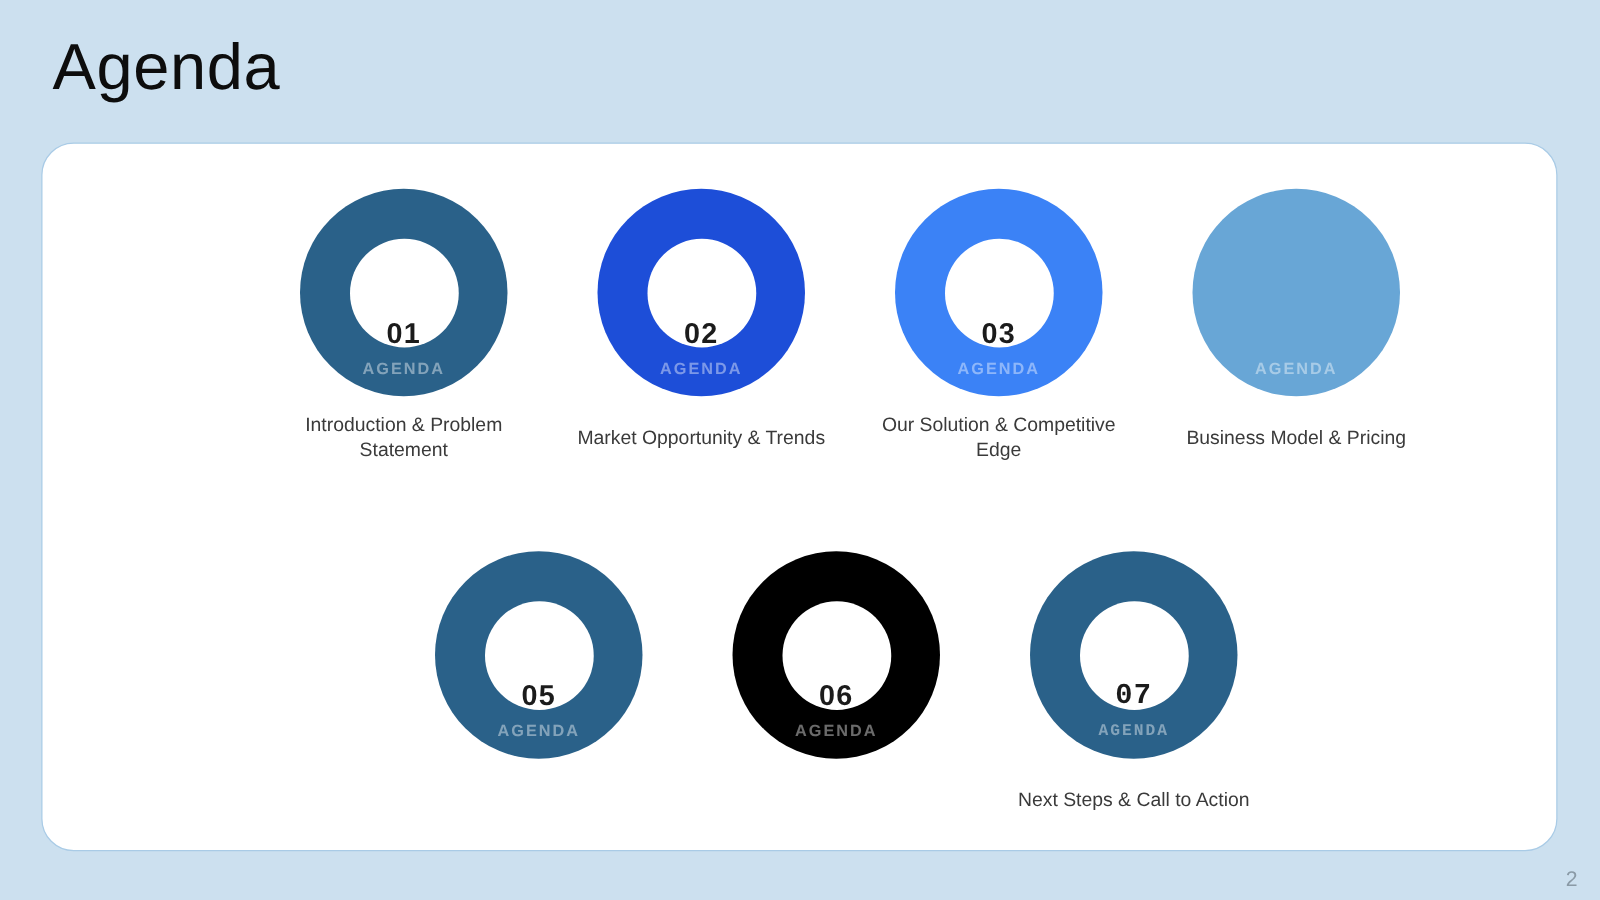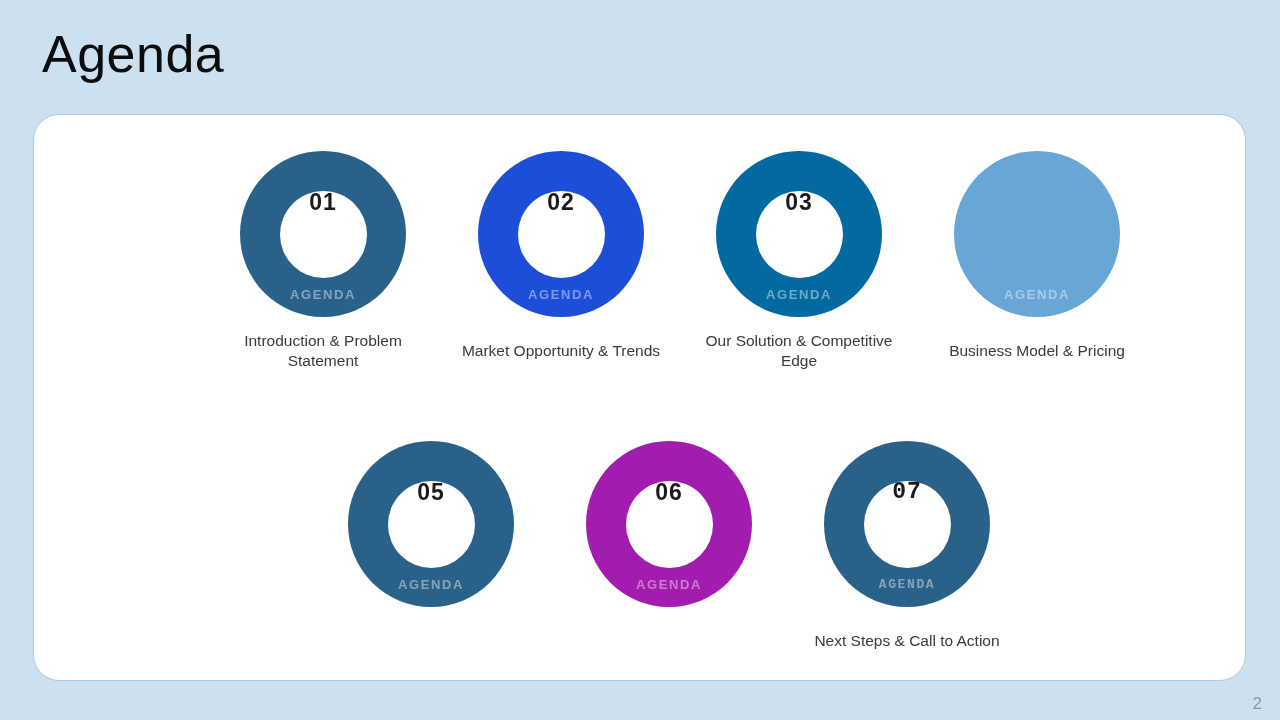--- a/index.html
+++ b/index.html
@@ -78,21 +78,21 @@
     display: flex;
     align-items: center;
     justify-content: center;
   }
   .donut-inner {
     width: 87px;
     height: 87px;
     border-radius: 50%;
     background: #ffffff;
     display: flex;
-    align-items: flex-start;
+    align-items: flex-end;
     justify-content: center;
   }
   .donut-number {
     font-size: 23px;
     font-weight: bold;
     color: #1b1b1b;
     letter-spacing: 1px;
     line-height: 1;
   }
   .donut-watermark {
@@ -156,21 +156,21 @@
       <div class="donut" style="background: #1d4ed8;">
         <div class="donut-inner">
           <span class="donut-number">02</span>
         </div>
         <div class="donut-watermark">AGENDA</div>
       </div>
       <div class="caption">Market Opportunity &amp; Trends</div>
     </div>
 
     <div class="agenda-item">
-      <div class="donut" style="background: #0369a1;">
+      <div class="donut" style="background: #3b82f6;">
         <div class="donut-inner">
           <span class="donut-number">03</span>
         </div>
         <div class="donut-watermark">AGENDA</div>
       </div>
       <div class="caption">Our Solution &amp; Competitive Edge</div>
     </div>
 
     <div class="agenda-item">
       <div class="donut" style="background: rgb(104, 166, 214);">
@@ -184,21 +184,21 @@
     <div class="agenda-item">
       <div class="donut" style="background: rgb(42, 97, 137);">
         <div class="donut-inner">
           <span class="donut-number">05</span>
         </div>
         <div class="donut-watermark">AGENDA</div>
       </div>
     </div>
 
     <div class="agenda-item">
-      <div class="donut" style="background: #a21caf;">
+      <div class="donut" style="background: #000000;">
         <div class="donut-inner">
           <span class="donut-number">06</span>
         </div>
         <div class="donut-watermark">AGENDA</div>
       </div>
     </div>
 
     <div class="agenda-item">
       <div class="donut" style="background: rgb(42, 97, 137); font-family: Liberation Mono, monospace;">
         <div class="donut-inner">

